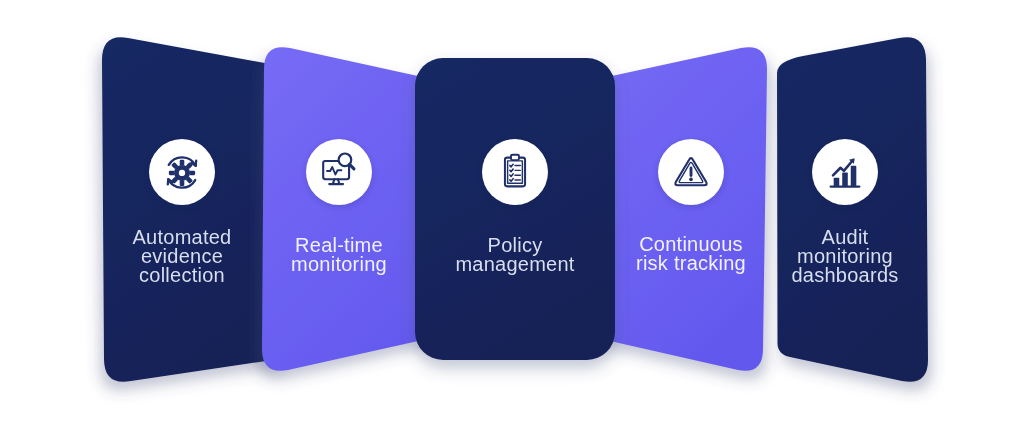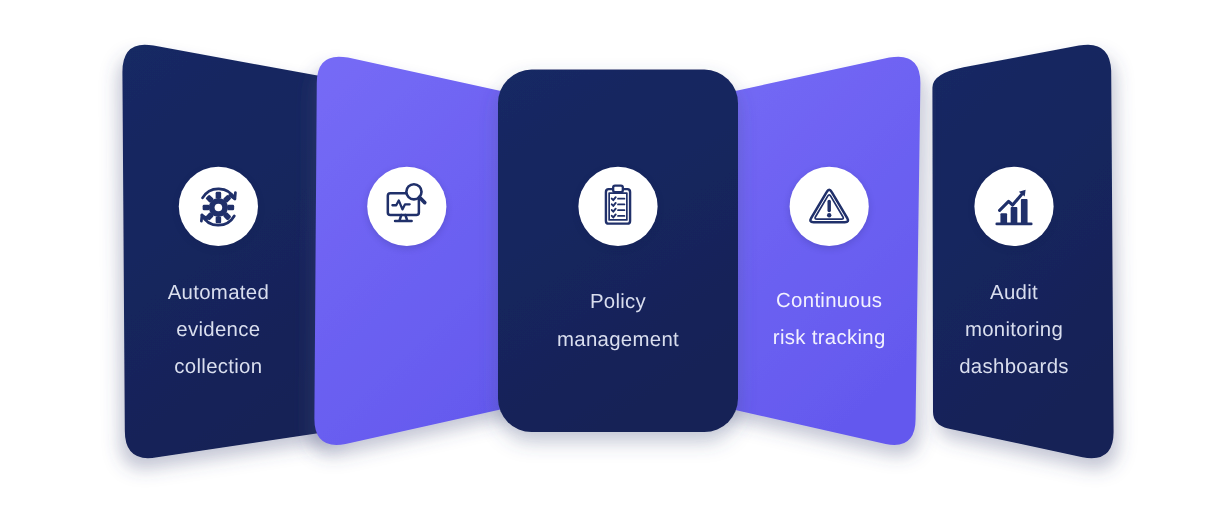--- a/index.html
+++ b/index.html
@@ -2,21 +2,21 @@
 <html><head>
 <meta charset="utf-8">
 <style>
   html,body{margin:0;padding:0;background:#ffffff;}
   body{width:1024px;height:421px;overflow:hidden;font-family:"Liberation Sans",sans-serif;}
   .canvas{position:relative;width:1024px;height:421px;background:#ffffff;}
   .bg-svg{position:absolute;left:0;top:0;width:1024px;height:421px;display:block;}
   .card-content{position:absolute;top:139px;width:170px;display:flex;flex-direction:column;align-items:center;}
   .icon-circle{width:66px;height:66px;border-radius:50%;background:#ffffff;display:flex;align-items:center;justify-content:center;box-shadow:0 2px 6px rgba(20,30,80,0.18);}
   .icon-circle svg{display:block;}
-  .card-label{white-space:pre-line;text-align:center;font-size:17px;line-height:31px;letter-spacing:0.25px;font-weight:500;}
+  .card-label{white-space:pre-line;text-align:center;font-size:20px;line-height:19px;letter-spacing:0.25px;font-weight:500;}
   .on-navy{color:#d9deee;}
   .on-purple{color:#f2f1fe;}
   .mt-3line{margin-top:23px;}
   .mt-2line{margin-top:31px;}
   .mt-2line-b{margin-top:30px;}
 </style>
 </head>
 <body>
 
 <div class="canvas">
@@ -84,20 +84,22 @@
       <svg width="46" height="46" viewBox="0 0 48 48">
         <g fill="none" stroke="#20306a" stroke-width="2.2" stroke-linecap="round" stroke-linejoin="round">
           <rect x="7.5" y="12.5" width="27" height="19" rx="2.2"></rect>
           <polyline points="11.5,23 14.8,23 17,18.8 20.2,26.6 22.5,22.2 26.5,22.2" stroke-width="2"></polyline>
           <path d="M19.2,31.5 L17.6,36.4 M22.8,31.5 L24.4,36.4 M13.8,36.6 L28.2,36.6"></path>
         </g>
         <circle cx="30.2" cy="11.3" r="6.6" fill="#ffffff" stroke="#20306a" stroke-width="2.3"></circle>
         <line x1="35" y1="16.1" x2="39.6" y2="20.7" stroke="#20306a" stroke-width="3.2" stroke-linecap="round"></line>
       </svg>
     </div>
+    <div class="card-label on-purple mt-2line">Real-time
+monitoring</div>
   </div>
 
   <div class="card-content" style="left:430px;">
     <div class="icon-circle">
       <svg width="46" height="46" viewBox="0 0 48 48">
         <g fill="none" stroke="#20306a" stroke-linecap="round" stroke-linejoin="round">
           <rect x="13.5" y="9" width="21" height="30" rx="2.4" stroke-width="2.1"></rect>
           <rect x="16.3" y="12.4" width="15.4" height="23.4" stroke-width="1.5"></rect>
           <rect x="19.8" y="6" width="8.4" height="5.6" rx="1.6" fill="#ffffff" stroke-width="2"></rect>
           <polyline points="18.6,17.2 19.9,18.6 22,16" stroke-width="1.7"></polyline>

